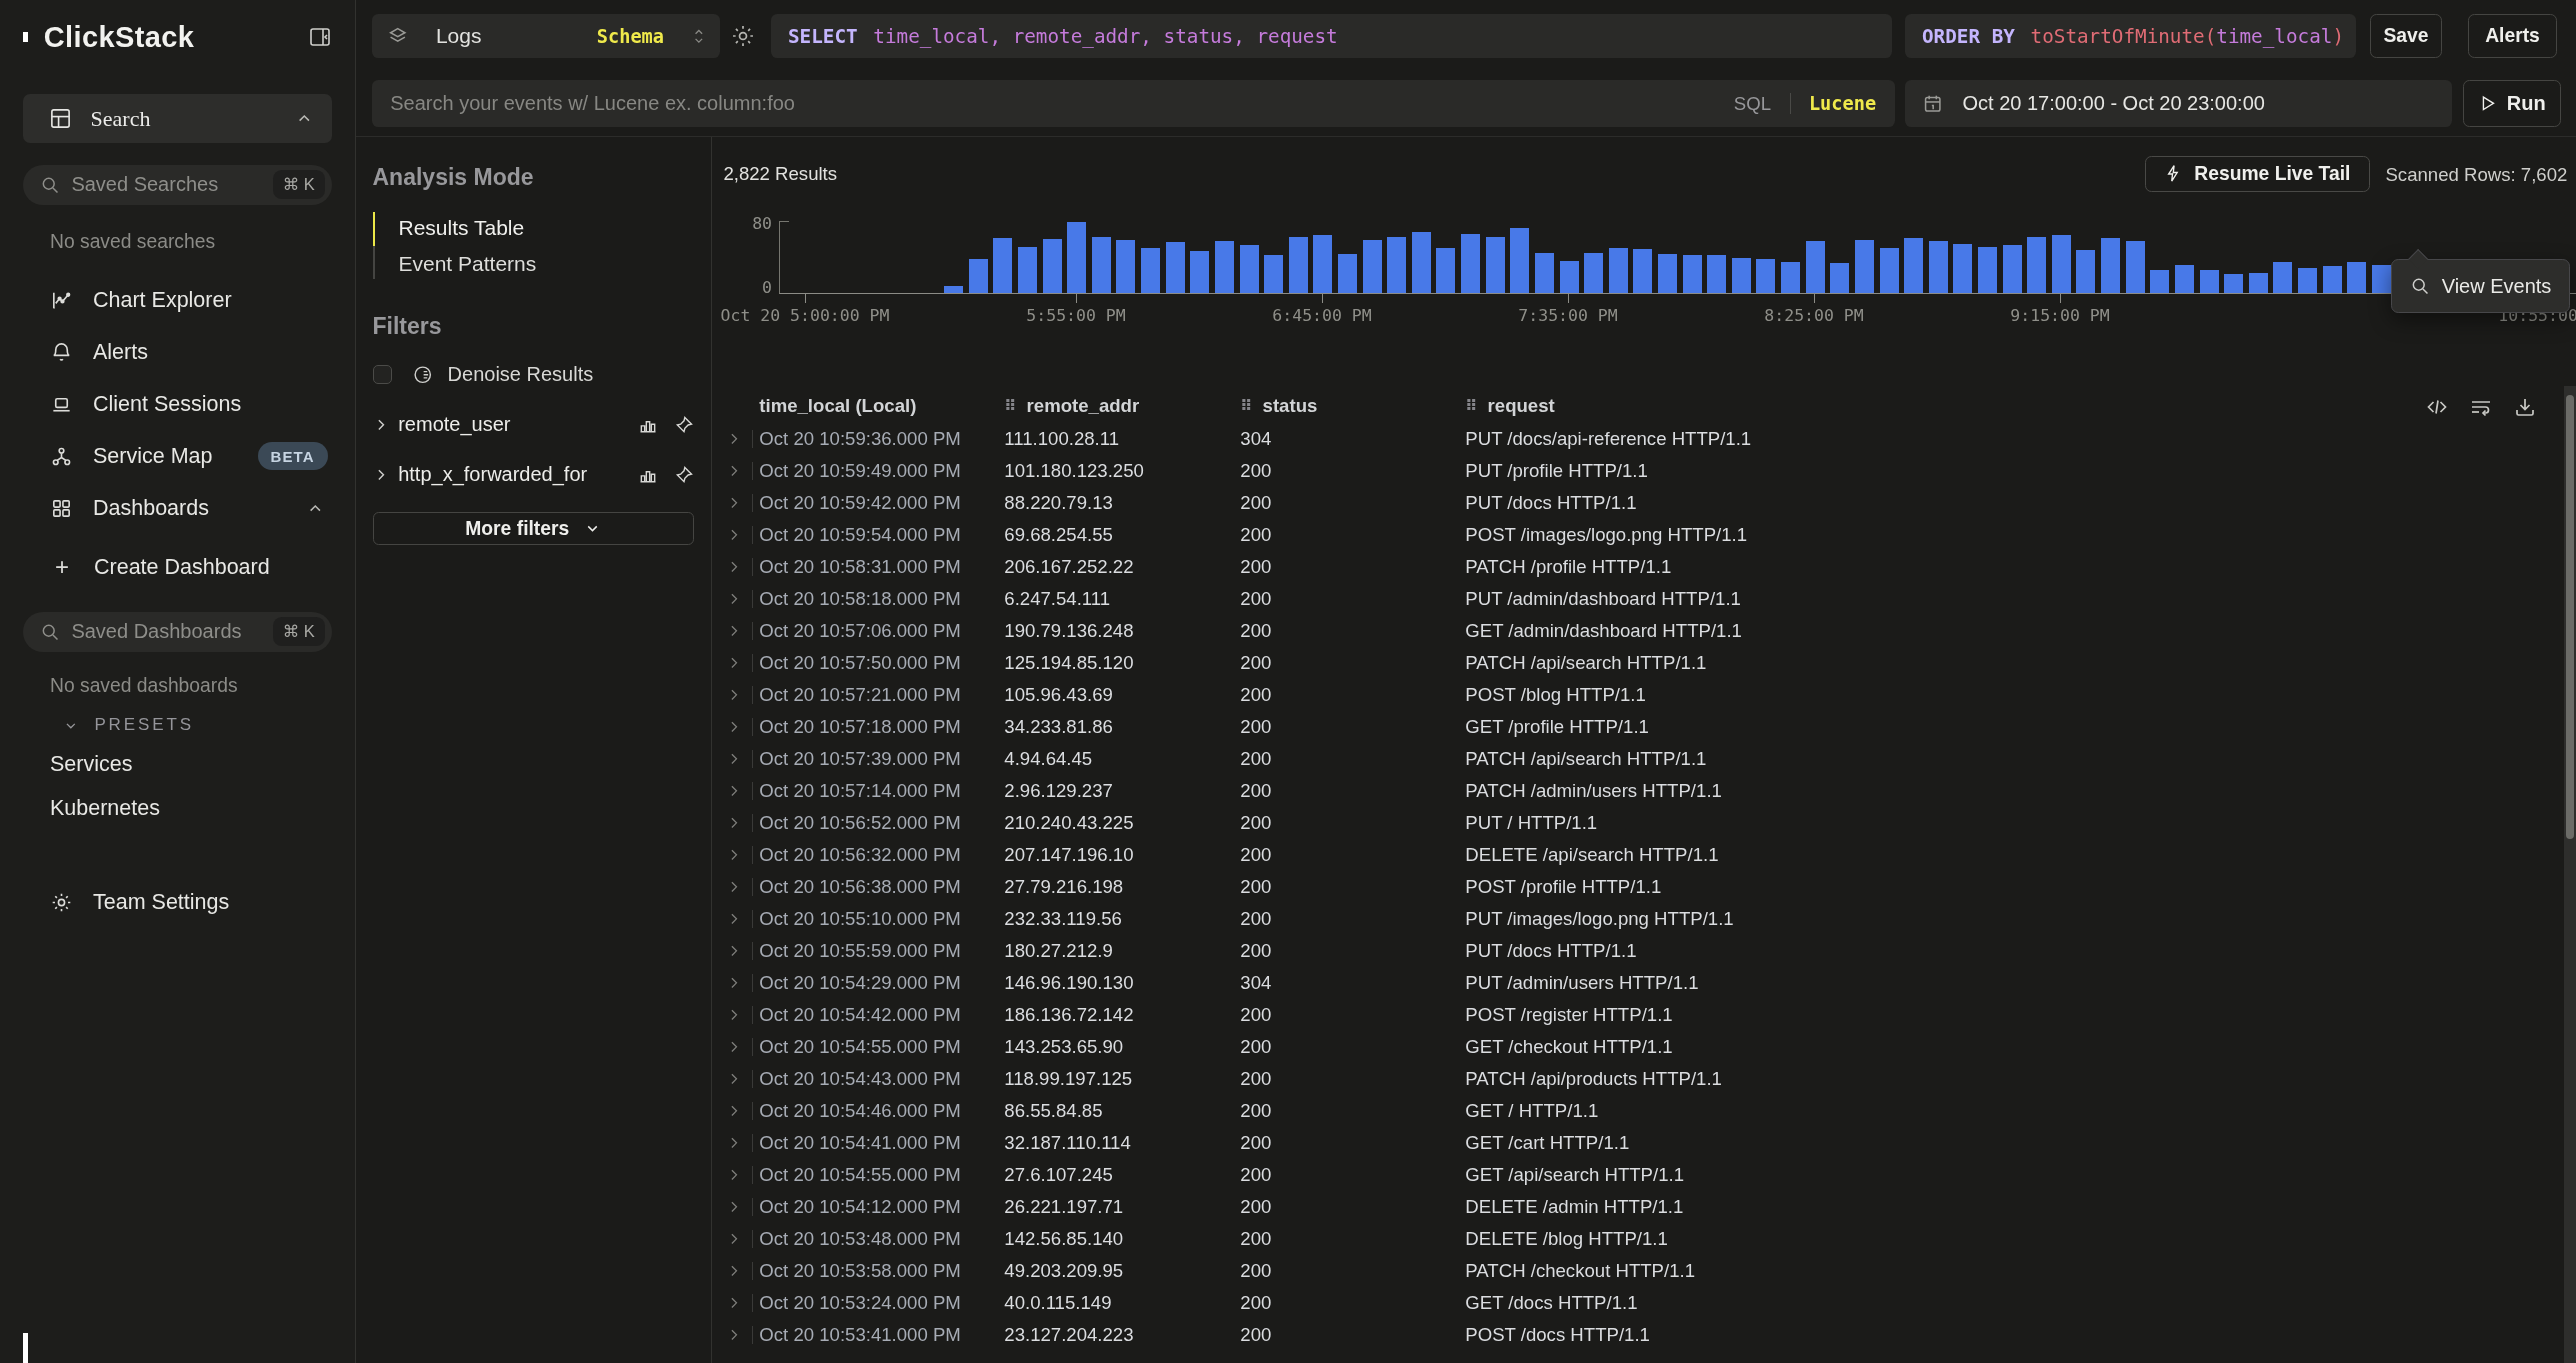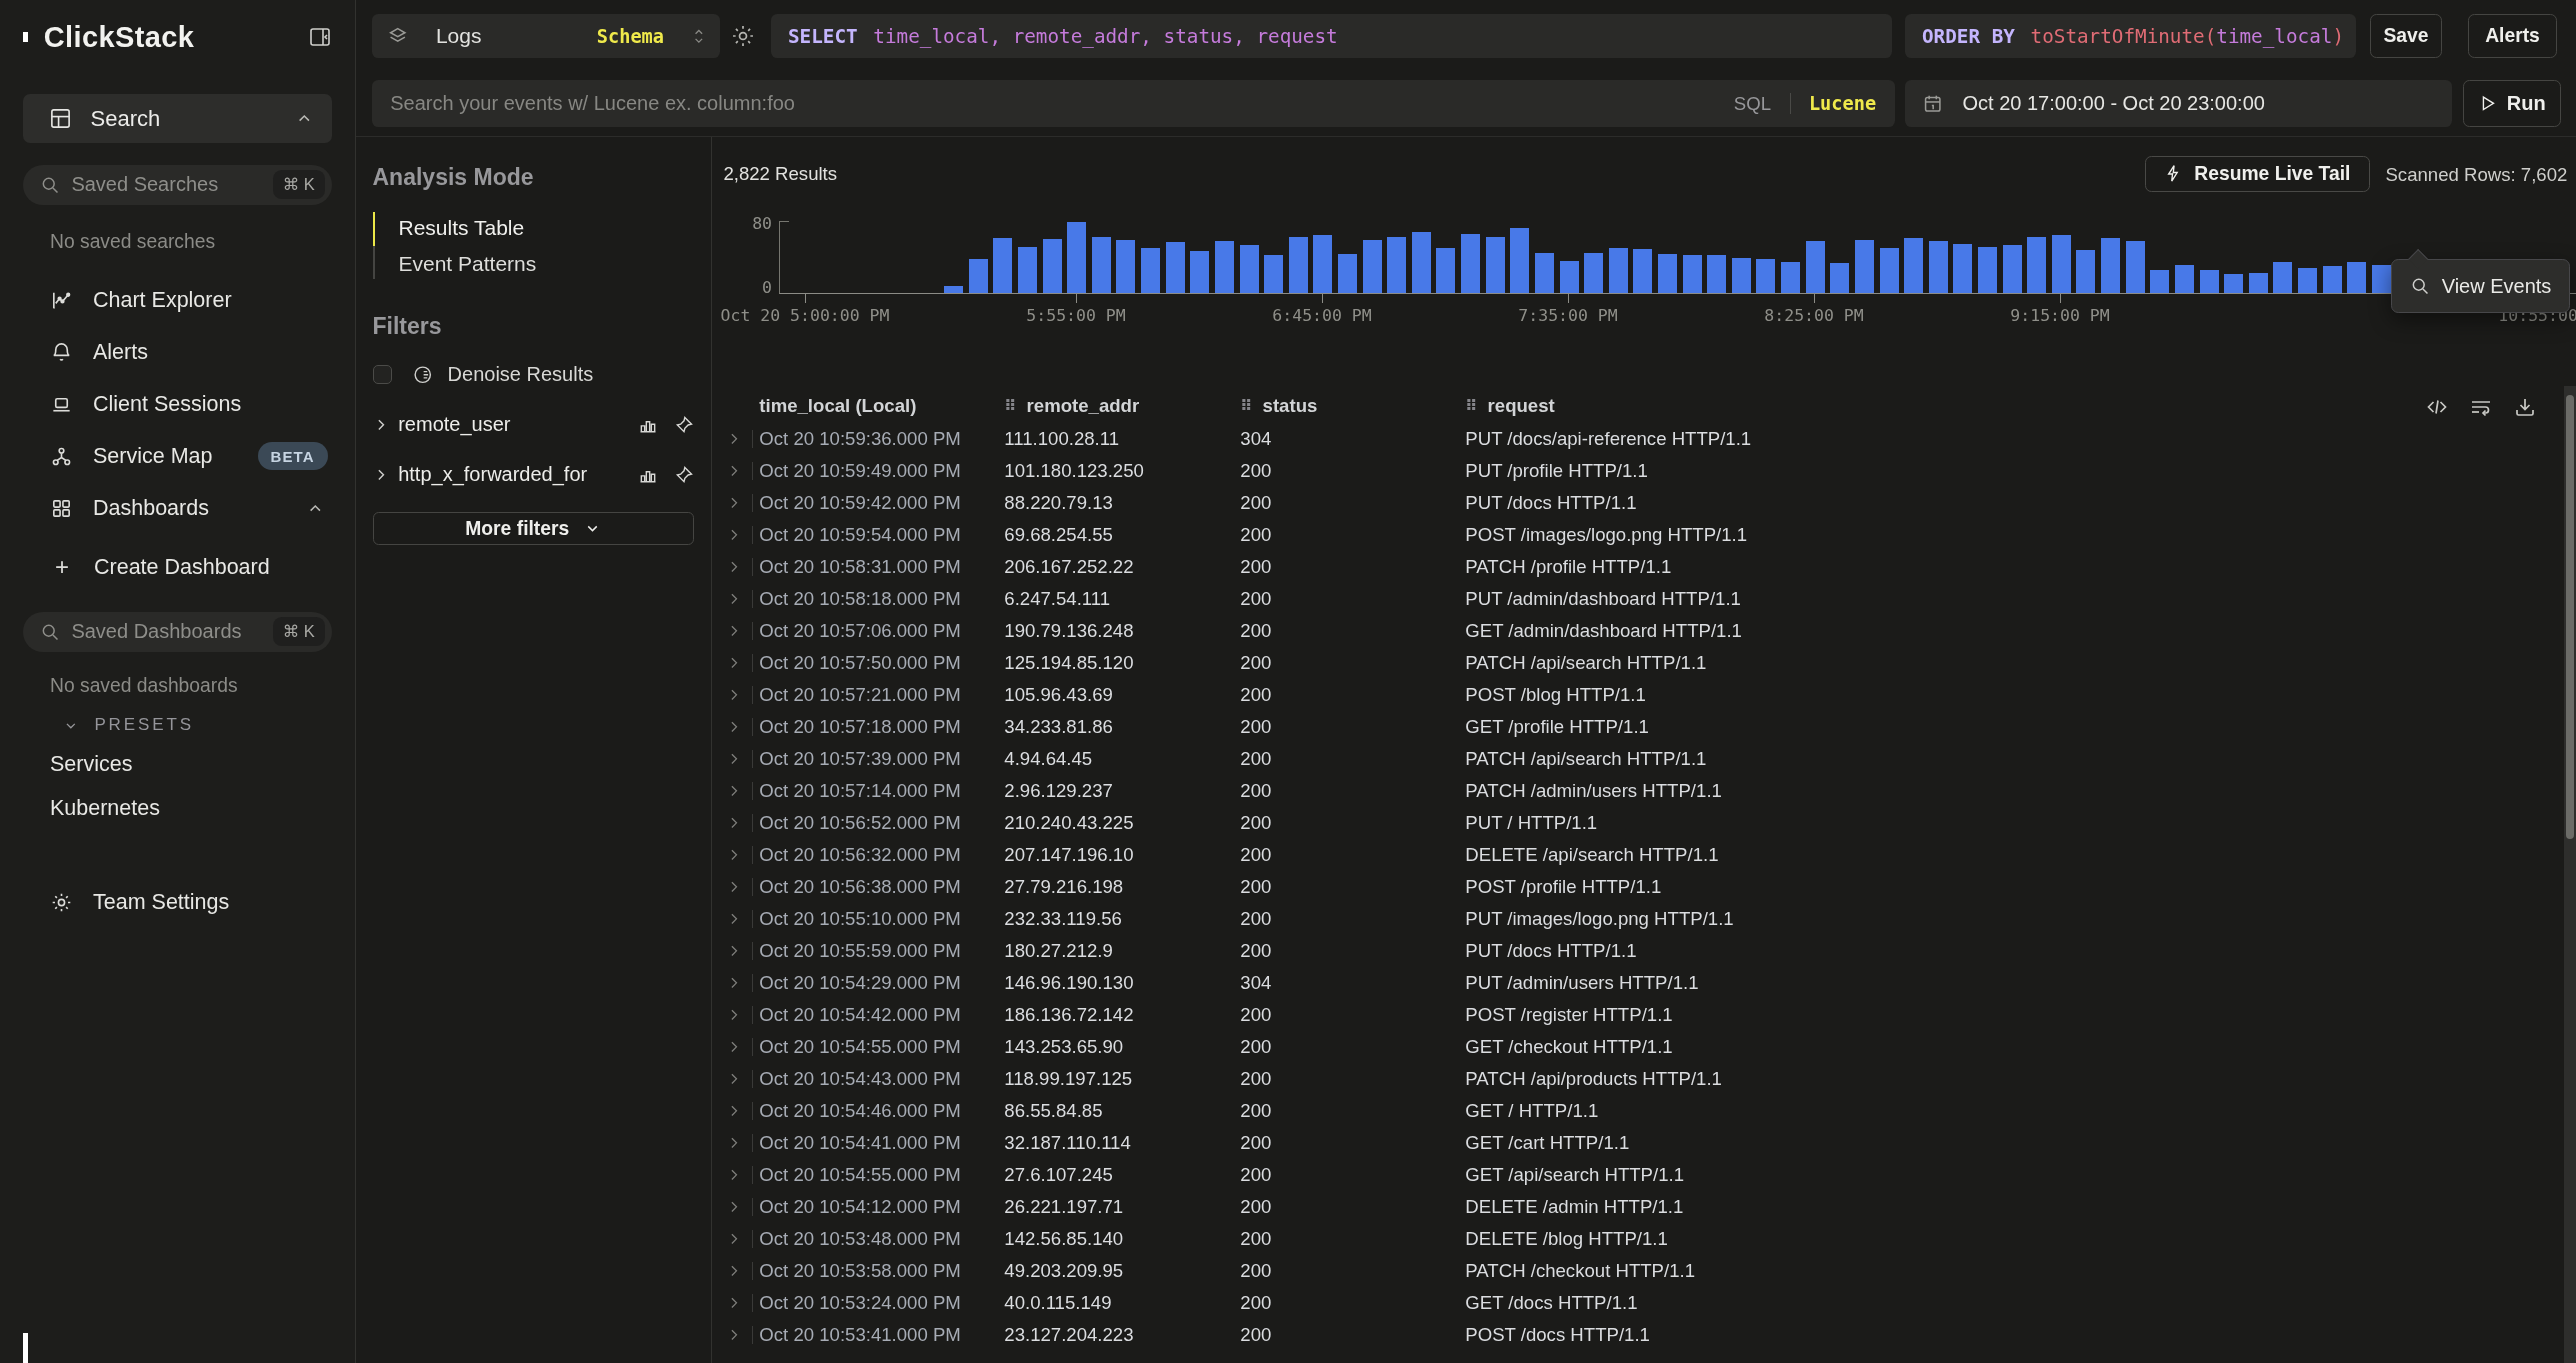--- a/index.html
+++ b/index.html
@@ -19,21 +19,21 @@
   .sb-header { height:74px; display:flex; align-items:center; gap:15.7px; }
   .logo { display:flex; align-items:center; gap:5px; height:33px; }
   .logo .bar { width:5px; height:31.5px; background:#fff; }
   .logo .dot { width:5px; height:9.3px; background:#fff; align-self:center; }
   .sb-title { font-size:29px; font-weight:700; color:#f2f2ef; letter-spacing:0.4px; }
   .collapse-btn { margin-left:auto; color:#cfcfcc; display:flex; }
   .nav-active {
     margin-top:20px; height:49px; background:#2d2d2b; border-radius:7.2px;
     display:flex; align-items:center; gap:18.6px; padding:0 18.6px 0 26px;
   }
-  .nav-active .lbl { font-size:22px; color:#ececea; }
+  .nav-active .lbl { font-size:22px; color:#ececea;font-family:Liberation Serif, serif; }
   .nav-active .chev { margin-left:auto; color:#b9b9b5; display:flex; }
   .pill {
     margin-top:21.5px; height:40px; background:#2a2a28; border-radius:21.5px;
     display:flex; align-items:center; padding:0 7.2px 0 17px; gap:11.4px;
   }
   .pill .ph { font-size:20px; color:#8e8e8a; flex:1; }
   .kbd {
     background:#1f1f1e; border-radius:8.6px; padding:5px 10px;
     font-size:16.5px; color:#a9a9a5; white-space:nowrap;
   }

